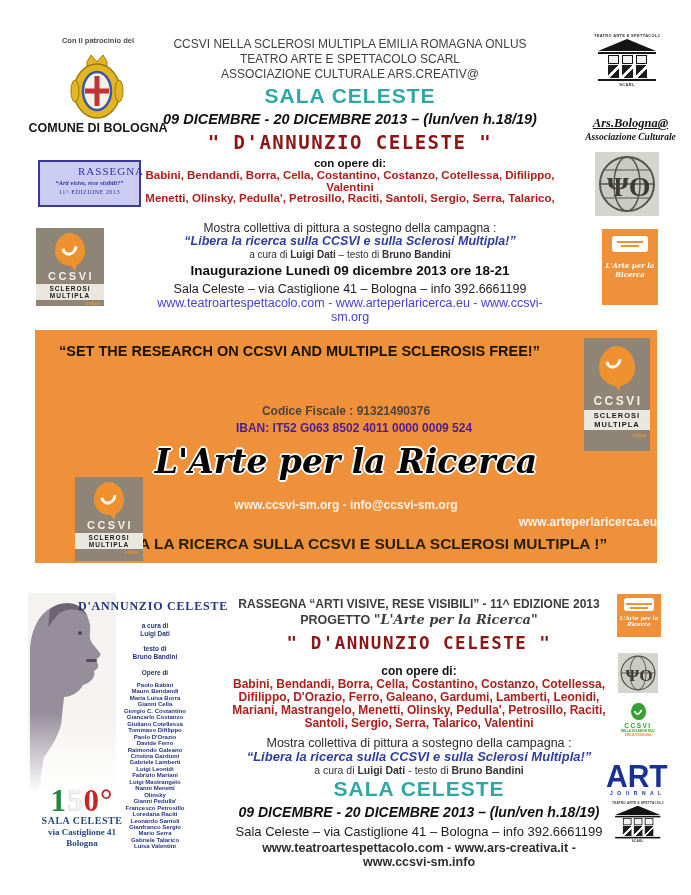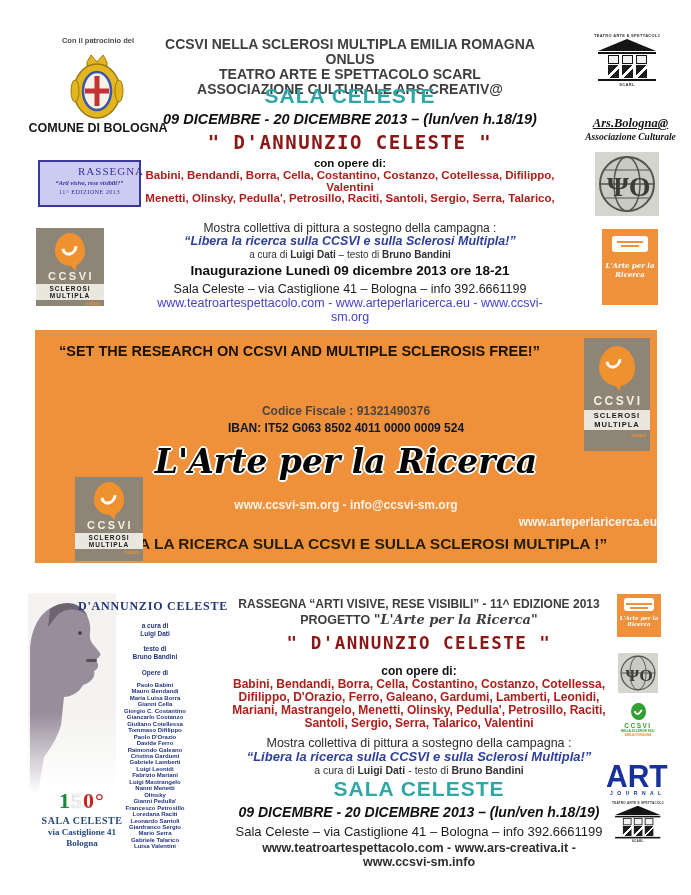--- a/index.html
+++ b/index.html
@@ -67,59 +67,59 @@
   .arte-badge i { display:block; height:2px; background:#ef903b; margin:2px auto; width:26px; }
   .arte-badge i + i { width:18px; }
   .arte-script { margin-top:9px; color:#fff; font-family:"DejaVu Serif",serif; font-style:italic; font-weight:bold; font-size:7px; }
   .arte-a { left:602px; top:229px; width:56px; height:76px; }
   .arte-b { left:617px; top:594px; width:44px; height:43px; }
   .arte-b .arte-badge { margin-top:4px; width:30px; height:13px; }
   .arte-b .arte-script { font-size:5.5px; margin-top:4px; }
 
   
   .topcol { left:140px; width:420px; text-align:center; }
-  .org-lines    { top:37px; font-size:14px; font-weight:bold; color:#3f3f3f; line-height:15px; }
+  .org-lines    { top:37px; font-size:12px; font-weight:normal; color:#3f3f3f; line-height:15px; }
   .top-venue    { top:84px; font-size:21px; font-weight:bold; color:#2fa8a5; letter-spacing:1px; }
   .top-dates    { top:111px; font-size:14.5px; font-weight:bold; font-style:italic; color:#101010; }
   .top-title    { top:131px; font-size:19px; font-weight:bold; color:#8c1515; font-family:"DejaVu Sans Mono",monospace; letter-spacing:1.5px; }
   .top-conopere { top:157px; font-size:11.5px; font-weight:bold; color:#111; }
   .top-artists  { top:170px; font-size:11.5px; line-height:11.5px; font-weight:bold; color:#ad1f1a; }
   .top-mostra   { top:221px; font-size:12px; color:#2b2b2b; }
   .top-campaign { top:234px; font-size:12.5px; font-weight:bold; font-style:italic; color:#2d3f9e; }
   .top-curator  { top:249px; font-size:10px; color:#333; }
   .top-curator .nm { font-weight:bold; }
   .top-inaug    { top:263px; font-size:13.5px; font-weight:bold; color:#0e0e0e; }
   .top-address  { top:282px; font-size:12.5px; color:#1c1c1c; }
   .top-links    { top:296px; font-size:12.5px; color:#443fd2; }
 
   
   .band { left:35px; top:330px; width:622px; height:233px; background:#ef903b; }
   .band > div { position:absolute; }
   .o-headline { left:24px; top:13px; font-size:14.5px; font-weight:bold; color:#181200; }
   .o-codice { left:0; width:100%; top:74px; text-align:center; font-size:12px; font-weight:bold; color:#4e443b; }
-  .o-iban   { left:0; width:100%; top:91px; text-align:center; font-size:12px; font-weight:bold; color:#0f172a; }
+  .o-iban   { left:8px; width:100%; top:91px; text-align:center; font-size:12px; font-weight:bold; color:#4c1d95; }
   .o-script { left:0; width:100%; top:110px; text-align:center; font-size:33px; line-height:44px; font-weight:bold; font-style:italic;
               font-family:"DejaVu Serif",serif; color:#050505;
               text-shadow:2px 0 0 #fff,-2px 0 0 #fff,0 2px 0 #fff,0 -2px 0 #fff,1px 1px 0 #fff,-1px -1px 0 #fff,1px -1px 0 #fff,-1px 1px 0 #fff; }
   .o-web1 { left:0; width:100%; top:168px; text-align:center; font-size:12px; font-weight:bold; color:#f8f3ea; }
   .o-web2 { left:0; width:100%; top:185px; text-align:right; font-size:12px; font-weight:bold; color:#f8f3ea; }
   .o-footer { left:0; width:100%; top:205px; text-align:center; font-size:15.5px; font-weight:bold; color:#241d00; }
 
   
   .portrait { left:28px; top:593px; }
   .bl-title { left:73px; top:599px; width:160px; text-align:center; font-family:"Liberation Serif",serif;
               font-size:12px; font-weight:bold; color:#24357e; letter-spacing:0.8px; }
   .bl-small { left:95px; width:120px; text-align:center; font-size:6.5px; font-weight:bold; color:#24357e; }
   .bl-curated-label { top:622px; } .bl-curated-name { top:630px; }
   .bl-text-label { top:645px; } .bl-text-name { top:653px; }
   .bl-works { top:669px; }
   .bl-artists { left:95px; top:682px; width:120px; text-align:center; font-size:6px; line-height:6.45px;
                 font-weight:bold; color:#24357e; }
   .anniv { left:28px; top:788px; width:108px; text-align:center; }
-  .anniv-digits { font-family:"Liberation Serif",serif; font-weight:bold; font-size:22px; line-height:25px; letter-spacing:1px; }
+  .anniv-digits { font-family:"Liberation Serif",serif; font-weight:bold; font-size:31px; line-height:25px; letter-spacing:1px; }
   .d-green { color:#1e8a3e; } .d-white { color:#f2f2f2; text-shadow:0 0 1px #9a9a9a; } .d-red { color:#cc2222; }
   .anniv-venue  { font-family:"Liberation Serif",serif; font-size:10px; font-weight:bold; color:#274a7a; margin-top:2px; letter-spacing:0.5px; }
   .anniv-street { font-family:"Liberation Serif",serif; font-size:9px; font-weight:bold; color:#28497f; margin-top:1px; }
   .anniv-city   { font-family:"Liberation Serif",serif; font-size:9px; font-weight:bold; color:#28497f; margin-top:1px; }
 
   
   .bc { left:230px; width:378px; text-align:center; }
   .bc-rassegna { top:597px; font-size:12px; font-weight:bold; color:#3d3d3d; }
   .bc-progetto { top:612px; font-size:12.5px; font-weight:bold; color:#3d3d3d; }
   .bc-progetto .script { font-family:"DejaVu Serif",serif; font-style:italic; font-size:13px; }

